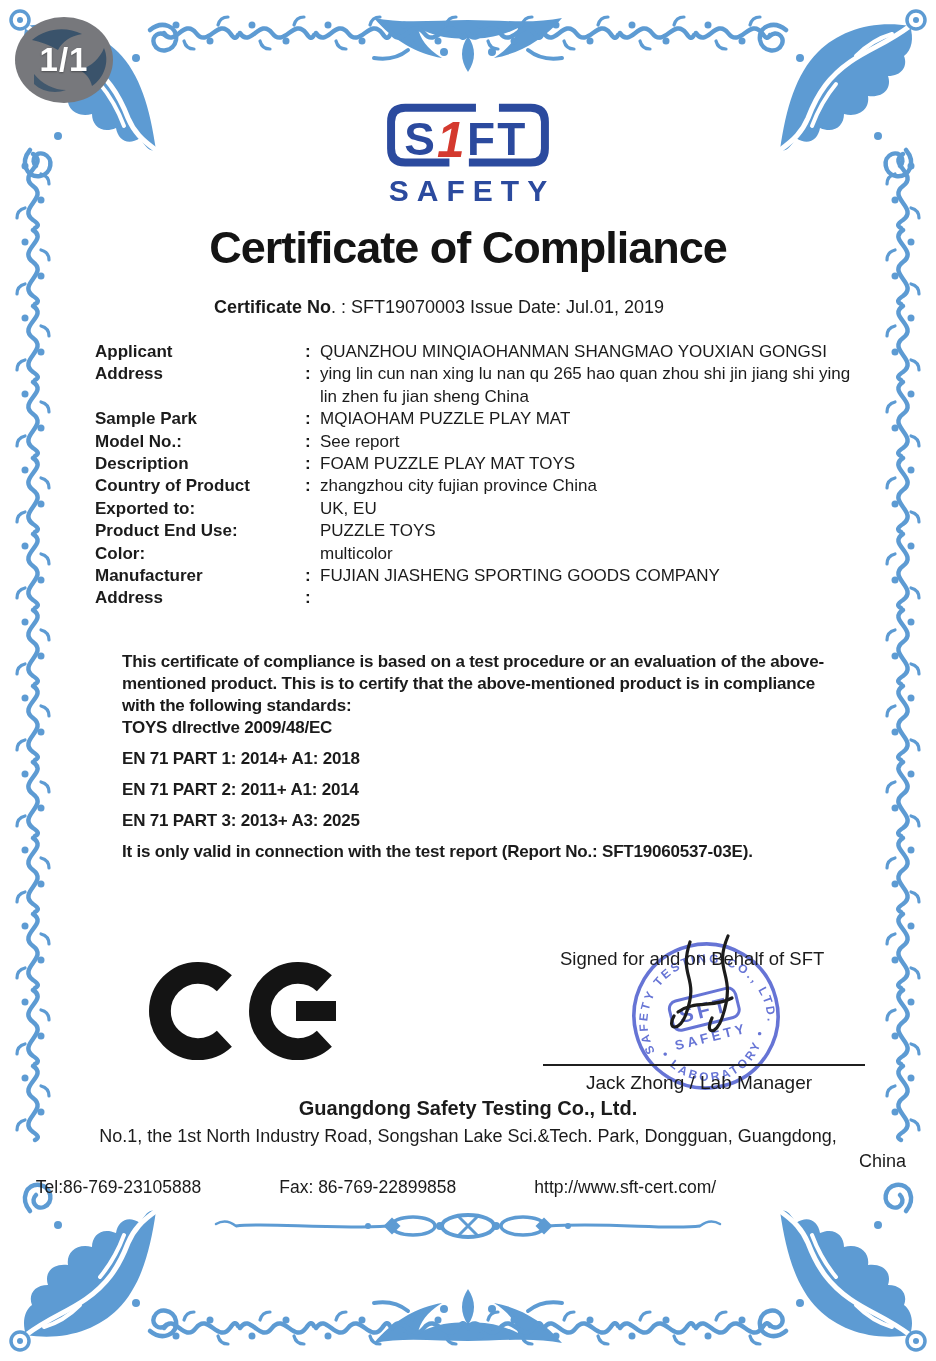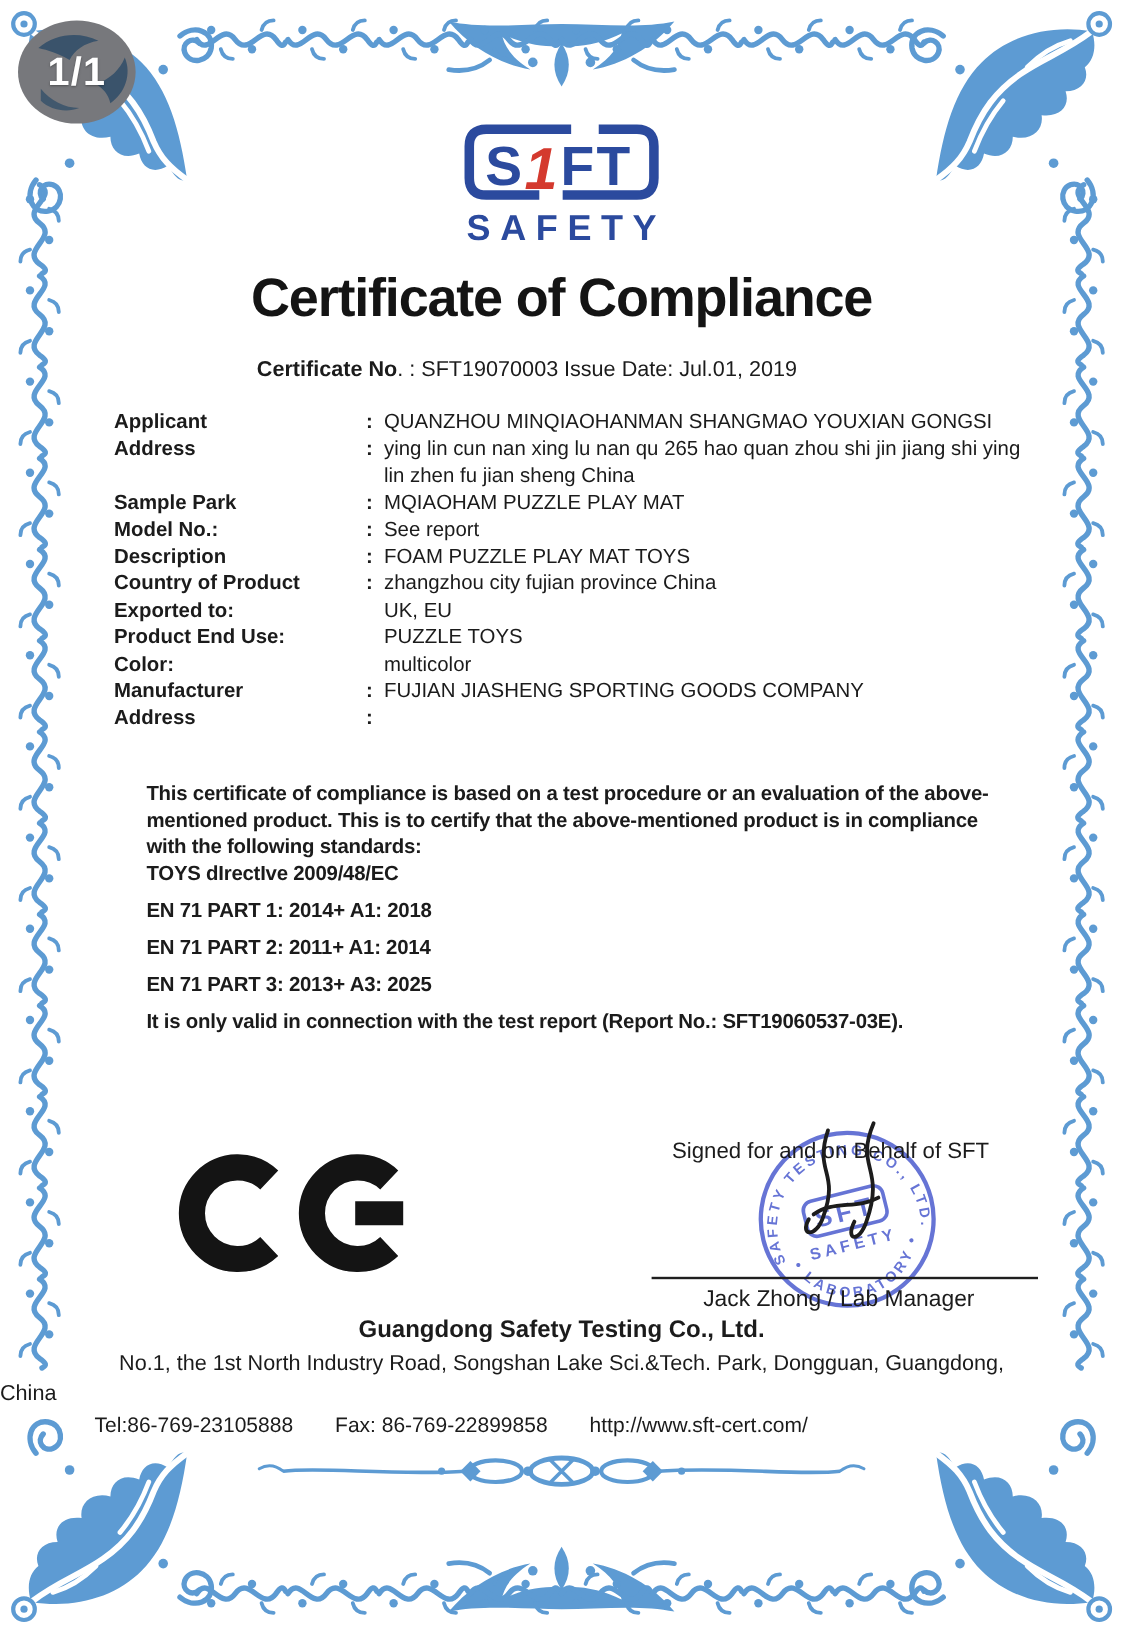--- a/index.html
+++ b/index.html
@@ -54,23 +54,23 @@
   .ce{position:absolute;left:146px;top:958px;z-index:3;}
   
   .stamp{position:absolute;left:608px;top:916px;z-index:3;}
   .signedfor{position:absolute;left:560px;top:948px;font-size:18.5px;z-index:4;}
   .sigline{position:absolute;left:543px;top:1064px;width:322px;border-top:2px solid #1f1f1f;z-index:4;}
   .signer{position:absolute;left:586px;top:1072px;font-size:19px;z-index:4;}
   
   .company{position:absolute;left:0;top:1097px;width:936px;text-align:center;
     font-size:20px;font-weight:bold;z-index:4;}
   .addr1{position:absolute;left:0;top:1126px;width:936px;text-align:center;font-size:18px;z-index:3;}
-  .addr2{position:absolute;left:0;top:1151px;width:906px;text-align:left;font-size:18px;z-index:3;}
+  .addr2{position:absolute;left:0;top:1151px;width:906px;text-align:right;font-size:18px;z-index:3;}
   .telrow{position:absolute;left:0;top:1177px;width:752px;z-index:3;
-    display:flex;justify-content:center;gap:35px;font-size:17.5px;}
+    display:flex;justify-content:center;gap:78px;font-size:17.5px;}
   .divider{position:absolute;left:208px;top:1208px;z-index:2;}
 </style>
 </head>
 <body>
 
 <div class="page">
 
   <svg id="border-svg" viewBox="0 0 936 1361" xmlns="http://www.w3.org/2000/svg">
     <defs>
 

